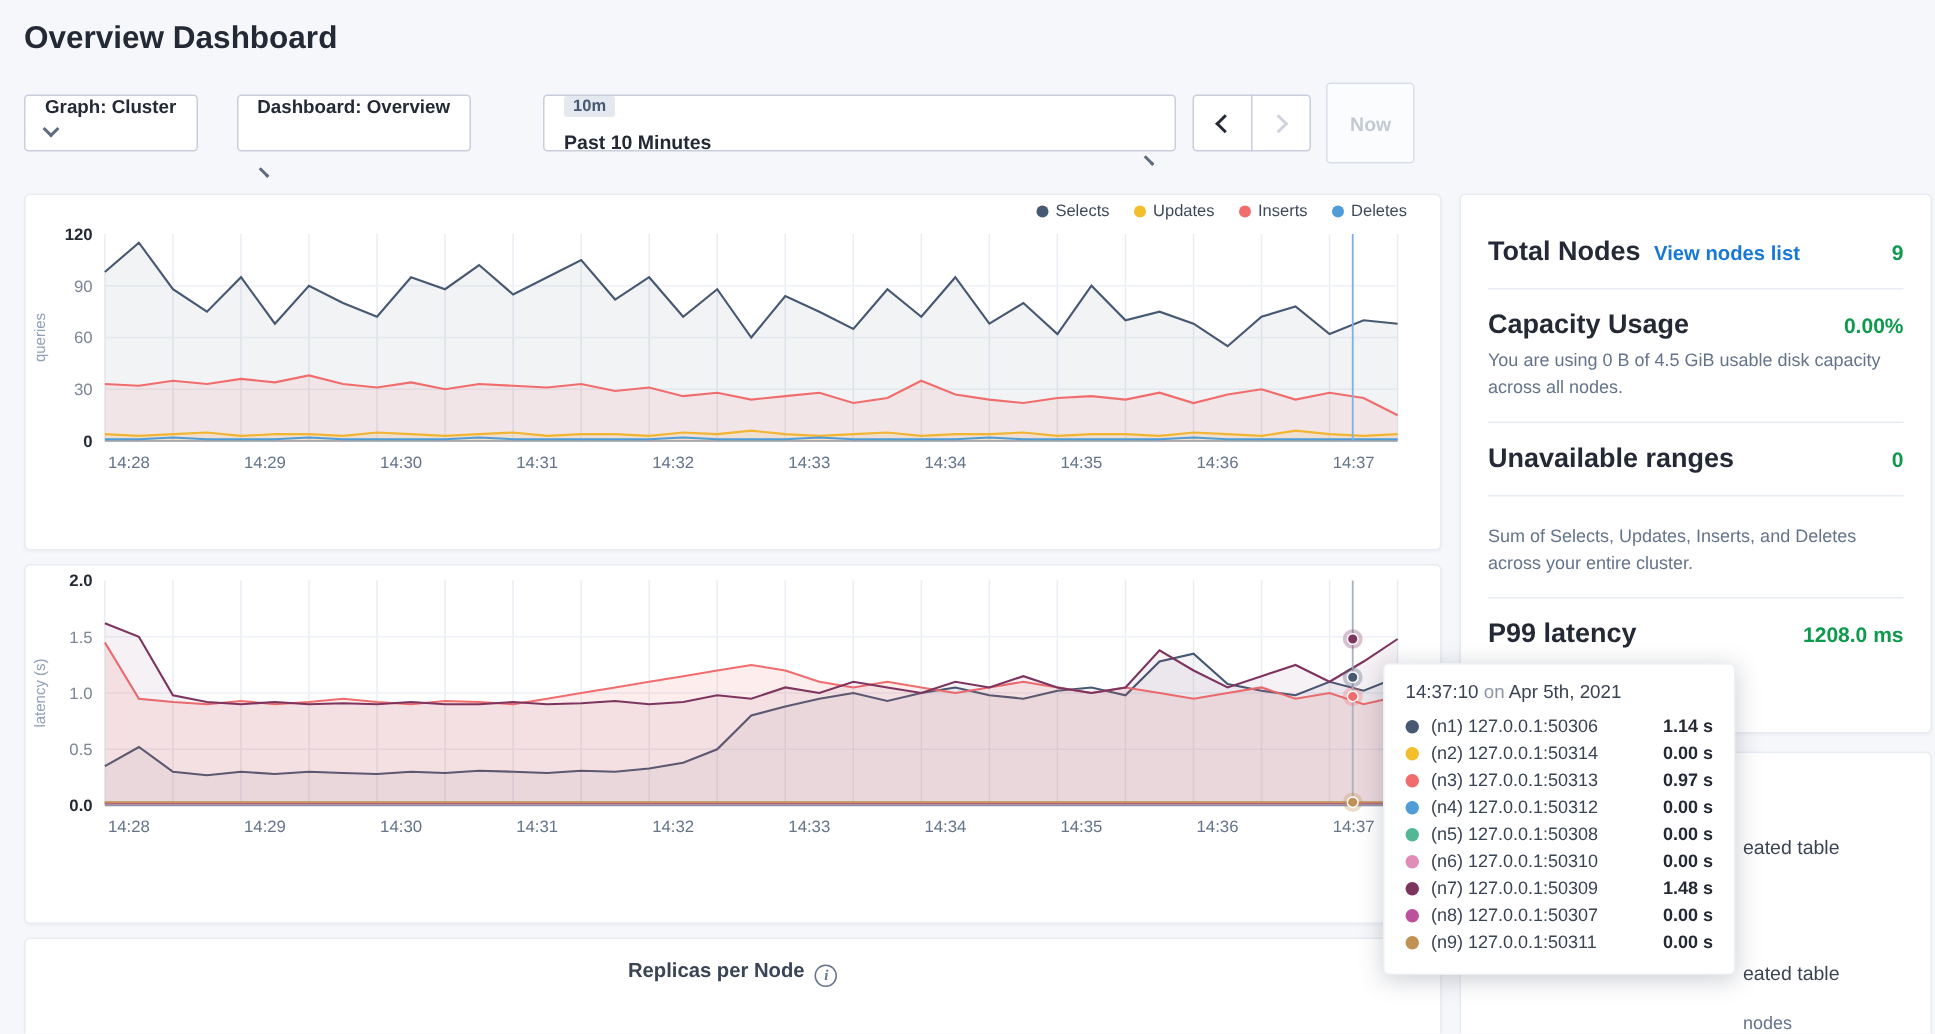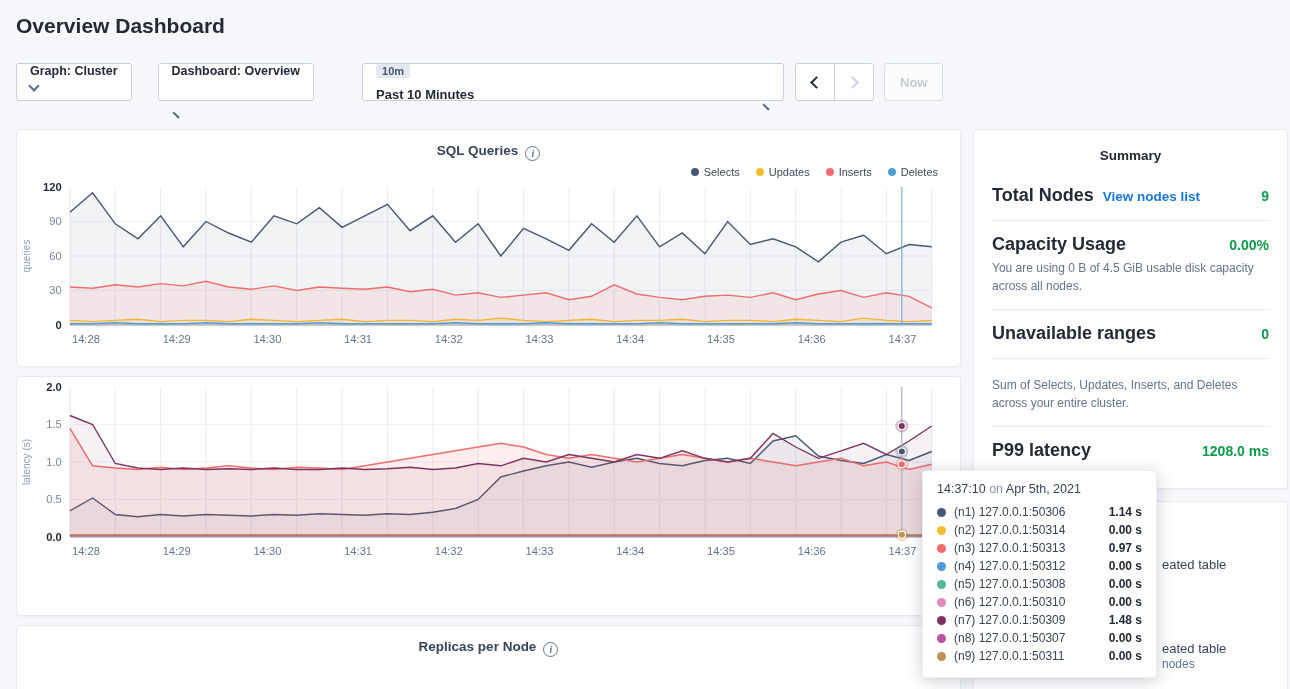--- a/index.html
+++ b/index.html
@@ -29,21 +29,21 @@
   .time-select { margin-left:48px; width:422px; justify-content:flex-start; }
   .time-select .chev-down { margin-left:auto; }
   .time-badge { background:#e4e9f0; border-radius:2px; padding:1px 6px; font-size:11px; font-weight:700; color:#475872; }
   .time-label { font-size:13px; font-weight:700; }
   .arrow-group { margin-left:11px; display:flex; }
   .arrow-btn { width:40px; height:38px; background:#fff; border:1px solid #c8cedb; display:flex; align-items:center; justify-content:center; cursor:pointer; }
   .arrow-btn.prev { border-radius:3px 0 0 3px; }
   .arrow-btn.next { border-radius:0 3px 3px 0; margin-left:-1px; cursor:default; }
   .chev-left { width:9px; height:9px; border-left:2px solid #242a35; border-bottom:2px solid #242a35; transform:rotate(45deg); margin-left:3px; }
   .chev-right { width:9px; height:9px; border-right:2px solid #ccd3de; border-bottom:2px solid #ccd3de; transform:rotate(-45deg); margin-right:3px; }
-  .now-btn { margin-left:10px; height:38px; padding:0 15px; background:#fbfcfd; border:1px solid #d9dfe9; border-radius:3px; font-size:13px; font-weight:700; color:#c3cad6; cursor:default; font-family:"Liberation Sans",sans-serif; }
+  .now-btn { margin-left:10px; height:54px; padding:0 15px; background:#fbfcfd; border:1px solid #d9dfe9; border-radius:3px; font-size:13px; font-weight:700; color:#c3cad6; cursor:default; font-family:"Liberation Sans",sans-serif; }
 
   
   .content { display:flex; align-items:flex-start; margin:28px 16px 0 16px; gap:12px; }
   .charts-col { width:945px; flex:none; }
   .sidebar { width:315px; flex:none; }
 
   .chart-card { background:#fff; border:1px solid #e7ecf3; border-radius:4px; margin-bottom:9px; box-shadow:0 1px 2px rgba(40,50,70,.04); }
   .card-sql { height:238px; }
   .card-latency { height:240px; }
   .card-replicas { height:140px; }
@@ -69,25 +69,25 @@
   .srow-label { font-weight:700; font-size:18px; color:#242a35; }
   .srow-link { color:#1878d8; font-weight:700; font-size:13.5px; margin-left:9px; cursor:pointer; text-decoration:none; }
   .srow-value { margin-left:auto; font-weight:700; font-size:14px; color:#0e9a4c; }
   .srow-desc { font-size:12px; color:#64748b; line-height:1.5; margin-top:4px; }
 
   
   .events-card { position:relative; background:#fff; border:1px solid #e7ecf3; border-radius:4px; margin-top:12px; height:200px; overflow:hidden; }
   .event-frag { position:absolute; left:188px; font-size:13px; color:#394455; white-space:nowrap; }
   .event-frag.f1 { top:55px; }
   .event-frag.f2 { top:139px; }
-  .event-frag.f3 { top:155px; font-size:12px; color:#64748b; }
+  .event-frag.f3 { top:173px; font-size:12px; color:#64748b; }
 
   
   .chart-tooltip {
-    position:absolute; left:922px; top:470px; width:235px;
+    position:absolute; left:922px; top:442px; width:235px;
     background:#fff; border:1px solid #eceff4; border-radius:4px;
     box-shadow:0 3px 16px rgba(55,65,85,.25); padding:11px 14px 12px 14px; z-index:30;
   }
   .tt-date { font-size:12.5px; color:#394455; margin-bottom:7px; }
   .tt-on { color:#8a95a8; }
   .tt-row { display:flex; align-items:center; height:18px; font-size:12px; }
   .tt-dot { width:9px; height:9px; border-radius:50%; margin-right:8px; flex:none; }
   .tt-label { color:#394455; flex:1; }
   .tt-val { font-weight:700; color:#242a35; }
 </style>
@@ -121,23 +121,20 @@
       </button>
     </div>
     <button class="now-btn">Now</button>
   </div>
 
   <div class="content">
 
     <div class="charts-col">
 
       <div class="chart-card card-sql">
-        <div class="chart-title">
-          <span>SQL Queries</span><span class="info-icon">i</span>
-        </div>
         <div class="chart-legend">
             <span class="legend-item">
               <span class="legend-dot" style="background: rgb(71, 88, 114);"></span>
               <span>Selects</span>
             </span>
             <span class="legend-item">
               <span class="legend-dot" style="background: rgb(242, 190, 44);"></span>
               <span>Updates</span>
             </span>
             <span class="legend-item">
@@ -270,21 +267,20 @@
       <div class="chart-card card-replicas">
         <div class="chart-title">
           <span>Replicas per Node</span><span class="info-icon">i</span>
         </div>
       </div>
 
     </div>
 
     <div class="sidebar">
       <div class="summary-card">
-        <div class="summary-title">Summary</div>
 
         <div class="srow">
           <div class="srow-main">
             <span class="srow-label">Total Nodes</span>
             <a class="srow-link">View nodes list</a>
             <span class="srow-value">9</span>
           </div>
         </div>
 
         <div class="srow">

